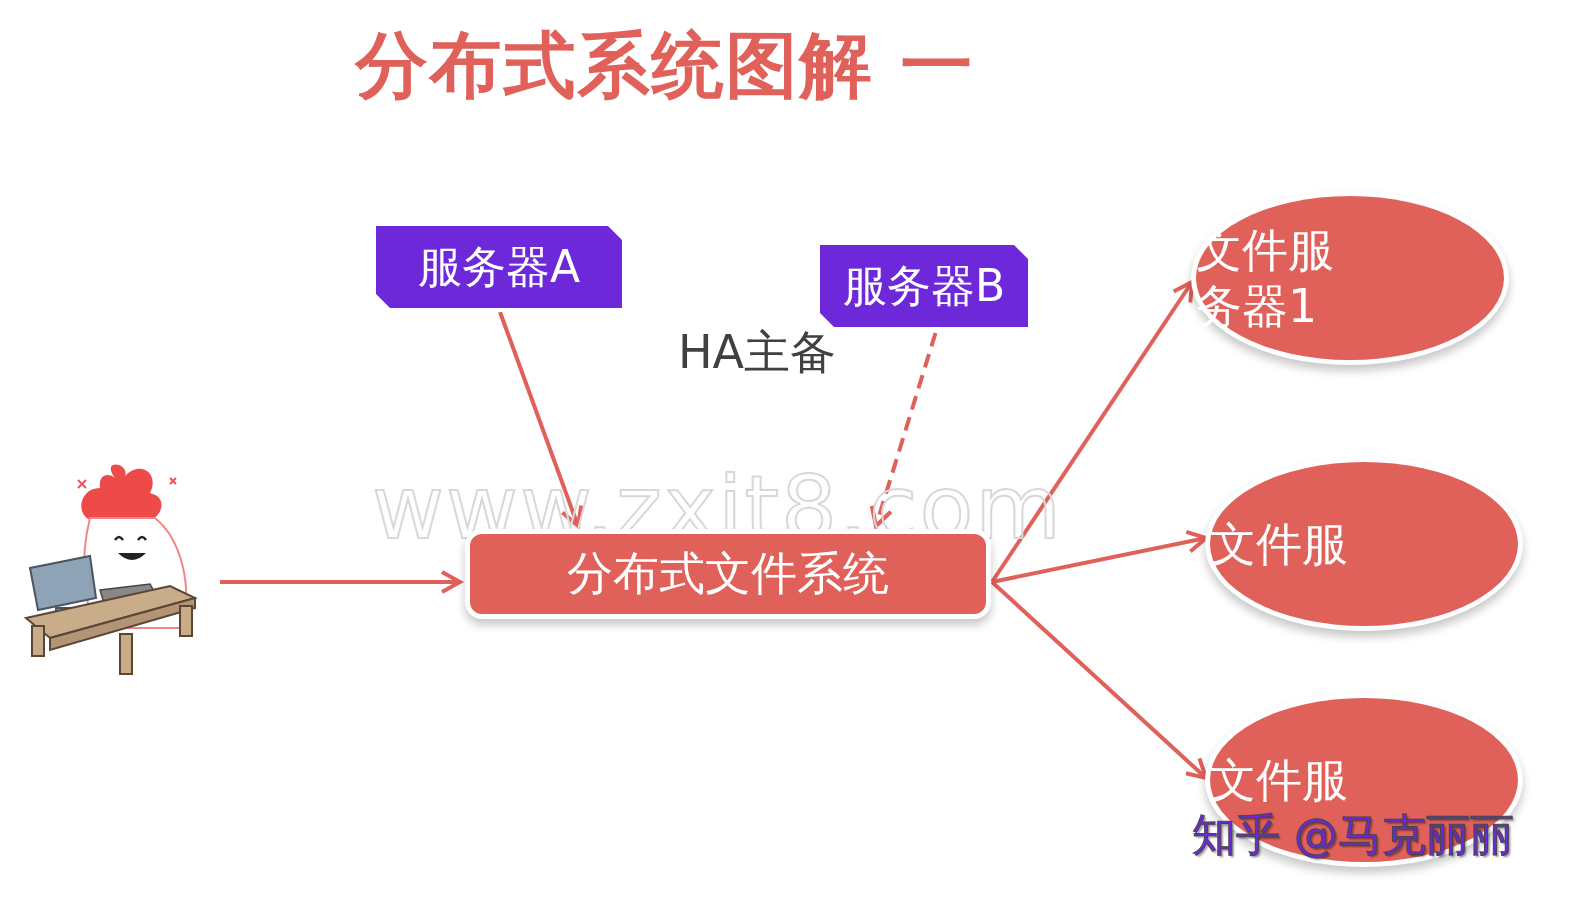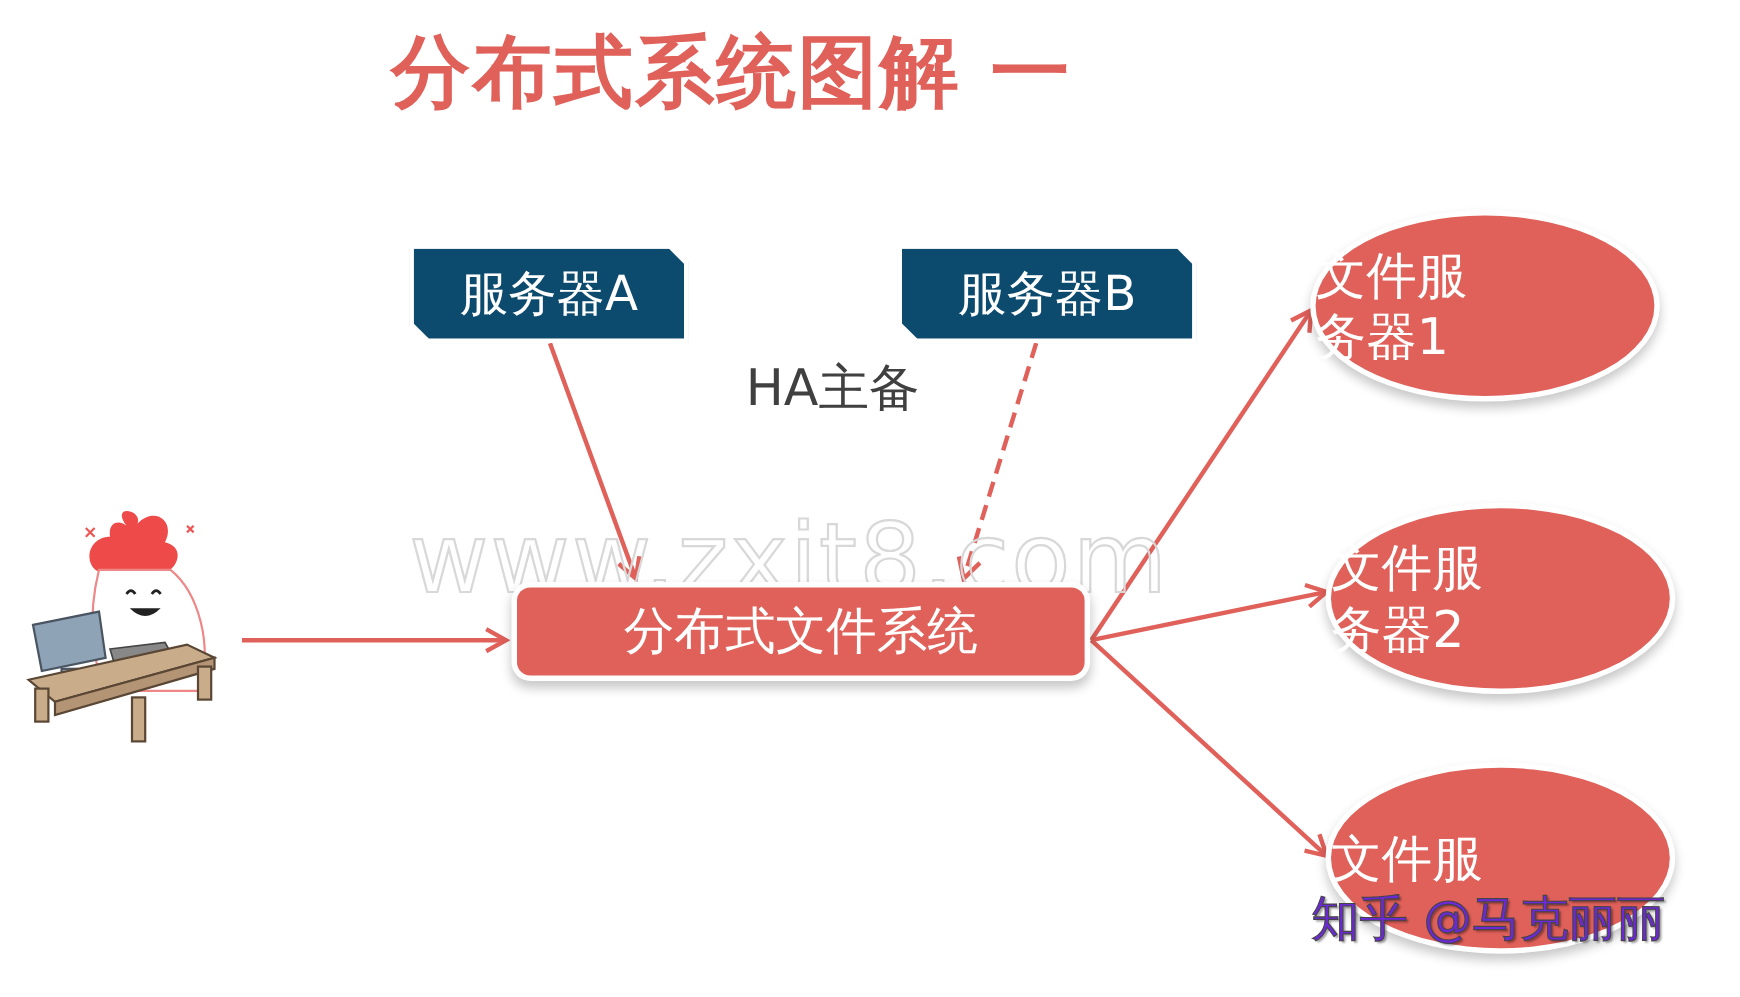--- a/index.html
+++ b/index.html
@@ -1,21 +1,21 @@
 <!DOCTYPE html>
 <html><head>
 <meta charset="utf-8">
 <style>
   html, body { margin: 0; padding: 0; background: #ffffff; }
   body { width: 1582px; height: 906px; position: relative; overflow: hidden;
          font-family: "DejaVu Sans", "Liberation Sans", sans-serif; }
   .title { position: absolute; left: 0; top: 18px; width: 1330px; text-align: center;
            font-size: 72px; font-weight: bold; color: #e0605a; letter-spacing: 2px; }
   svg.canvas { position: absolute; left: 0; top: 0; }
-  .tag { position: absolute; height: 82px; background: #0c4a6e; color: #fff;
+  .tag { position: absolute; height: 82px; background: #6d28d9; color: #fff;
          font-size: 44px; display: flex; align-items: center; justify-content: center;
          clip-path: polygon(0 0, calc(100% - 14px) 0, 100% 14px, 100% 100%, 14px 100%, 0 calc(100% - 14px));
          filter: drop-shadow(0 4px 3px rgba(0,0,0,0.25)); }
   .tag-wrap { position: absolute; padding: 4px; background: #fff;
               clip-path: polygon(0 0, calc(100% - 16px) 0, 100% 16px, 100% 100%, 16px 100%, 0 calc(100% - 16px));
               box-shadow: 0 4px 6px rgba(0,0,0,0.2); }
   .ha-label { position: absolute; left: 636px; top: 322px; font-size: 46px; color: #404040; margin-left: 42px; }
   .central { position: absolute; left: 470px; top: 534px; width: 516px; height: 80px;
              background: #e0605a; border-radius: 12px; color: #fff; font-size: 46px;
              display: flex; align-items: center; justify-content: center;
@@ -67,34 +67,33 @@
   <rect x="12" y="168" width="12" height="30" fill="#c9ad8b" stroke="#5a4634" stroke-width="2"></rect>
   <rect x="100" y="176" width="12" height="40" fill="#c9ad8b" stroke="#5a4634" stroke-width="2"></rect>
   <rect x="160" y="148" width="12" height="30" fill="#c9ad8b" stroke="#5a4634" stroke-width="2"></rect>
 </svg>
 
 <div class="tag-wrap" style="left:372px; top:222px;">
   <div class="tag" style="position:relative; width:246px;">服务器A</div>
 </div>
 
 <div class="tag-wrap" style="left:816px; top:222px;">
-  <div class="tag" style="position:relative; width:264px;">服务器B</div>
+  <div class="tag" style="position:relative; width:208px;margin-top:19px;">服务器B</div>
 </div>
 
 <div class="ha-label">HA主备</div>
 
 <div class="central">分布式文件系统</div>
 
 <div class="ellipse" style="left:1196px; top:196px; width:308px; height:164px;">
   <span>文件服</span>
   <span>务器1</span>
 </div>
 
 <div class="ellipse" style="left:1210px; top:462px; width:308px; height:164px;">
   <span>文件服</span>
-  <span>务器2</span>
 </div>
 
 <div class="ellipse" style="left:1210px; top:698px; width:308px; height:164px;">
   <span>文件服</span>
 </div>
 
 <div class="zhihu">知乎 @马克丽丽</div>
 
 </body></html>

